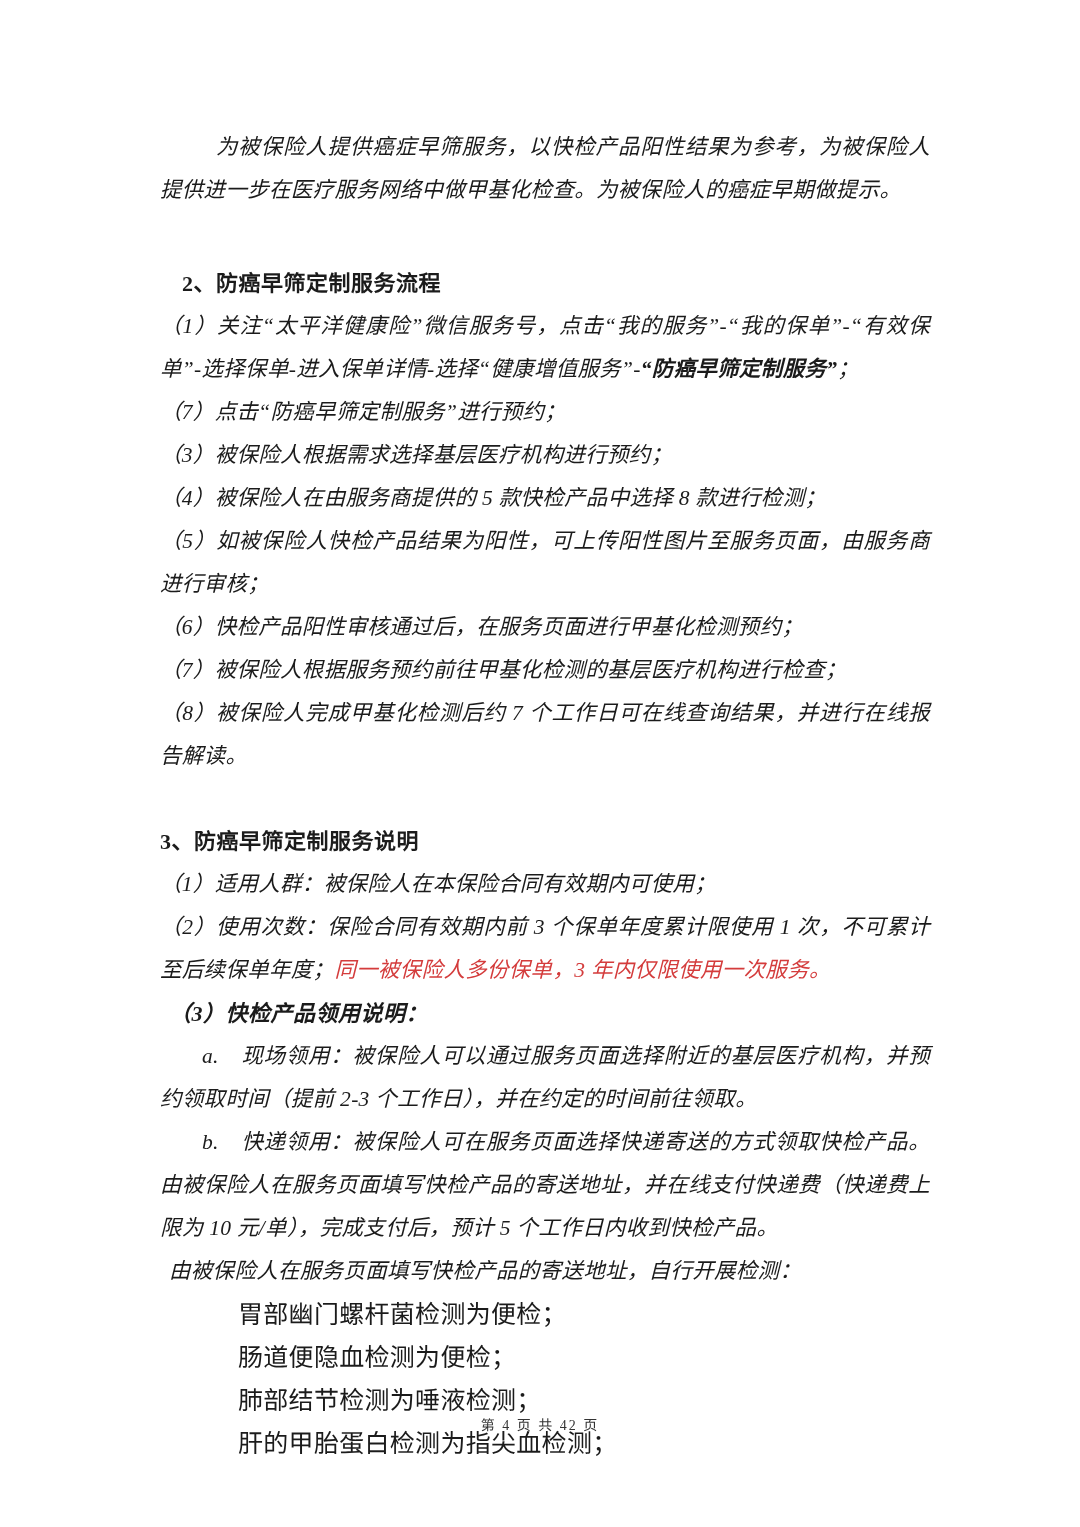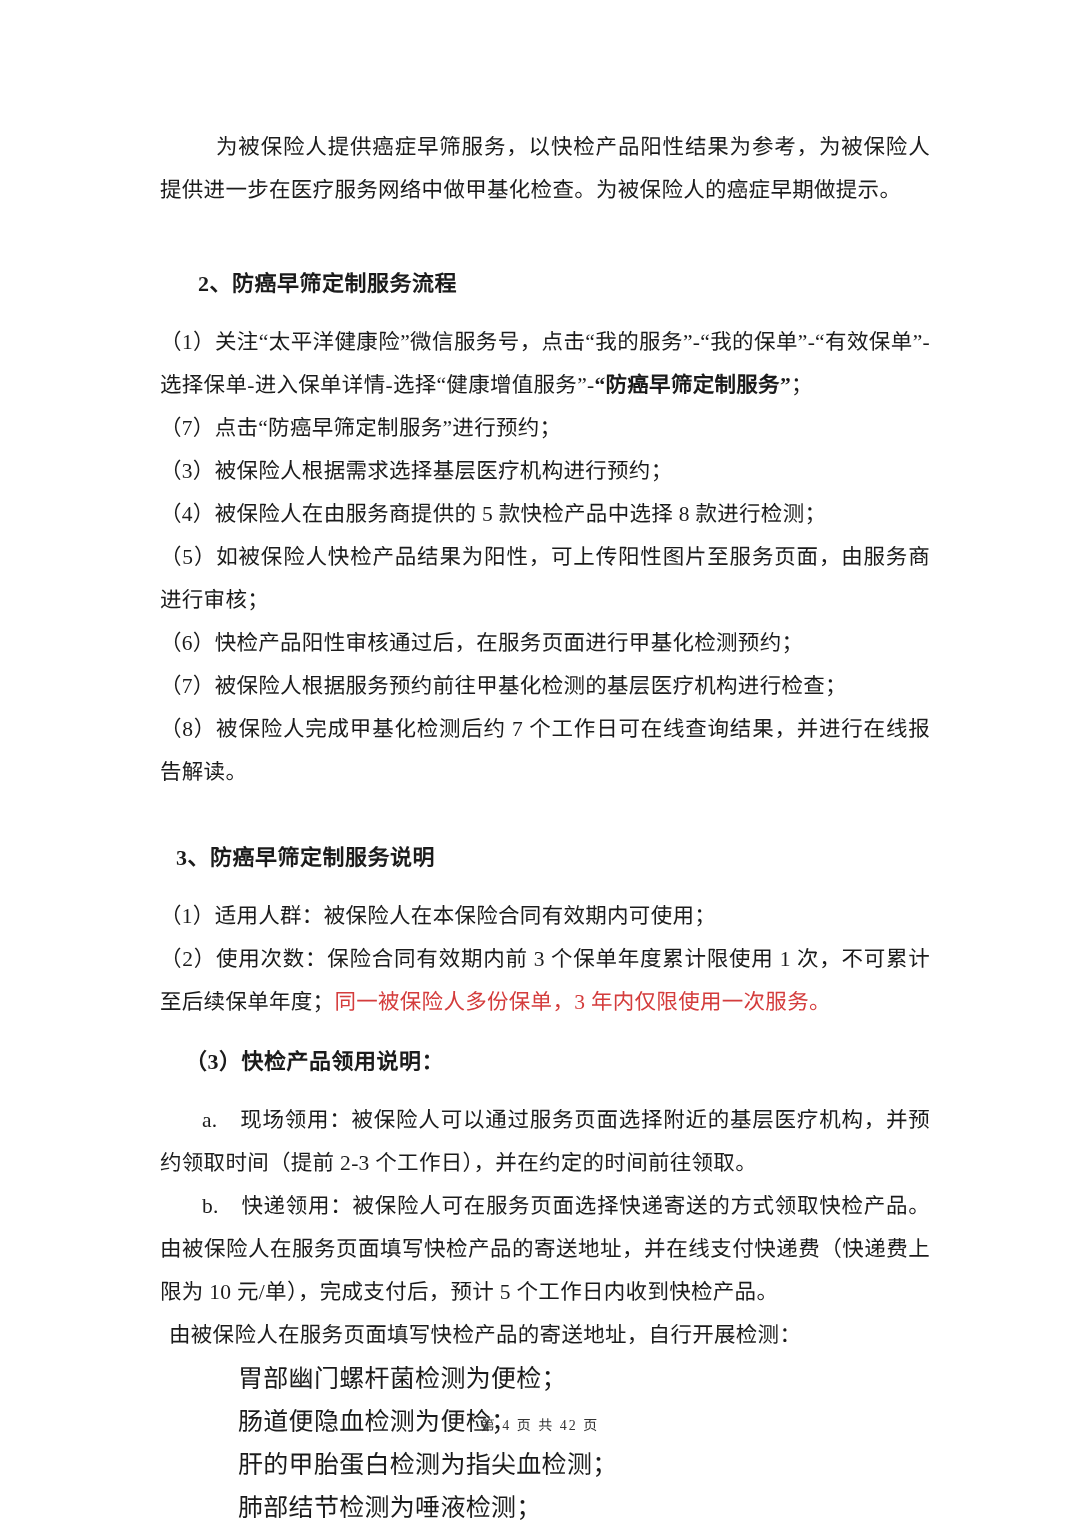--- a/index.html
+++ b/index.html
@@ -22,23 +22,24 @@
     height: 1527px;
     padding: 126px 150px 0 160px;
     background: #ffffff;
   }
   .para {
     margin: 0;
     font-size: 21.5px;
     line-height: 43px;
     text-align: justify;
     letter-spacing: 0.3px;
+    font-style: italic;
   }
   .heading {
-    margin: 16px;
+    margin: 0;
     font-size: 22px;
     line-height: 43px;
     font-weight: 700;
     letter-spacing: 0.5px;
   }
   .indent-intro   { text-indent: 56px; }
   .indent-ab      { text-indent: 42px; }
   .indent-small   { text-indent: 9px; }
   .h2-flow        { text-indent: 22px; margin-top: 50px; }
   .h2-desc        { margin-top: 42px; }
@@ -92,18 +93,18 @@
 
   <p class="para indent-ab">a.　现场领用：被保险人可以通过服务页面选择附近的基层医疗机构，并预约领取时间（提前 2-3 个工作日），并在约定的时间前往领取。</p>
 
   <p class="para indent-ab">b.　快递领用：被保险人可在服务页面选择快递寄送的方式领取快检产品。由被保险人在服务页面填写快检产品的寄送地址，并在线支付快递费（快递费上限为 10 元/单），完成支付后，预计 5 个工作日内收到快检产品。</p>
 
 
   <p class="para indent-small">由被保险人在服务页面填写快检产品的寄送地址，自行开展检测：</p>
 
   <p class="test-item">胃部幽门螺杆菌检测为便检；</p>
   <p class="test-item">肠道便隐血检测为便检；</p>
+  <p class="test-item">肺部结节检测为唾液检测；</p>
   <p class="test-item">肝的甲胎蛋白检测为指尖血检测；</p>
-  <p class="test-item">肺部结节检测为唾液检测；</p>
 
   <div class="footer">第 4 页 共 42 页</div>
 
 </div>
 
 </body></html>

